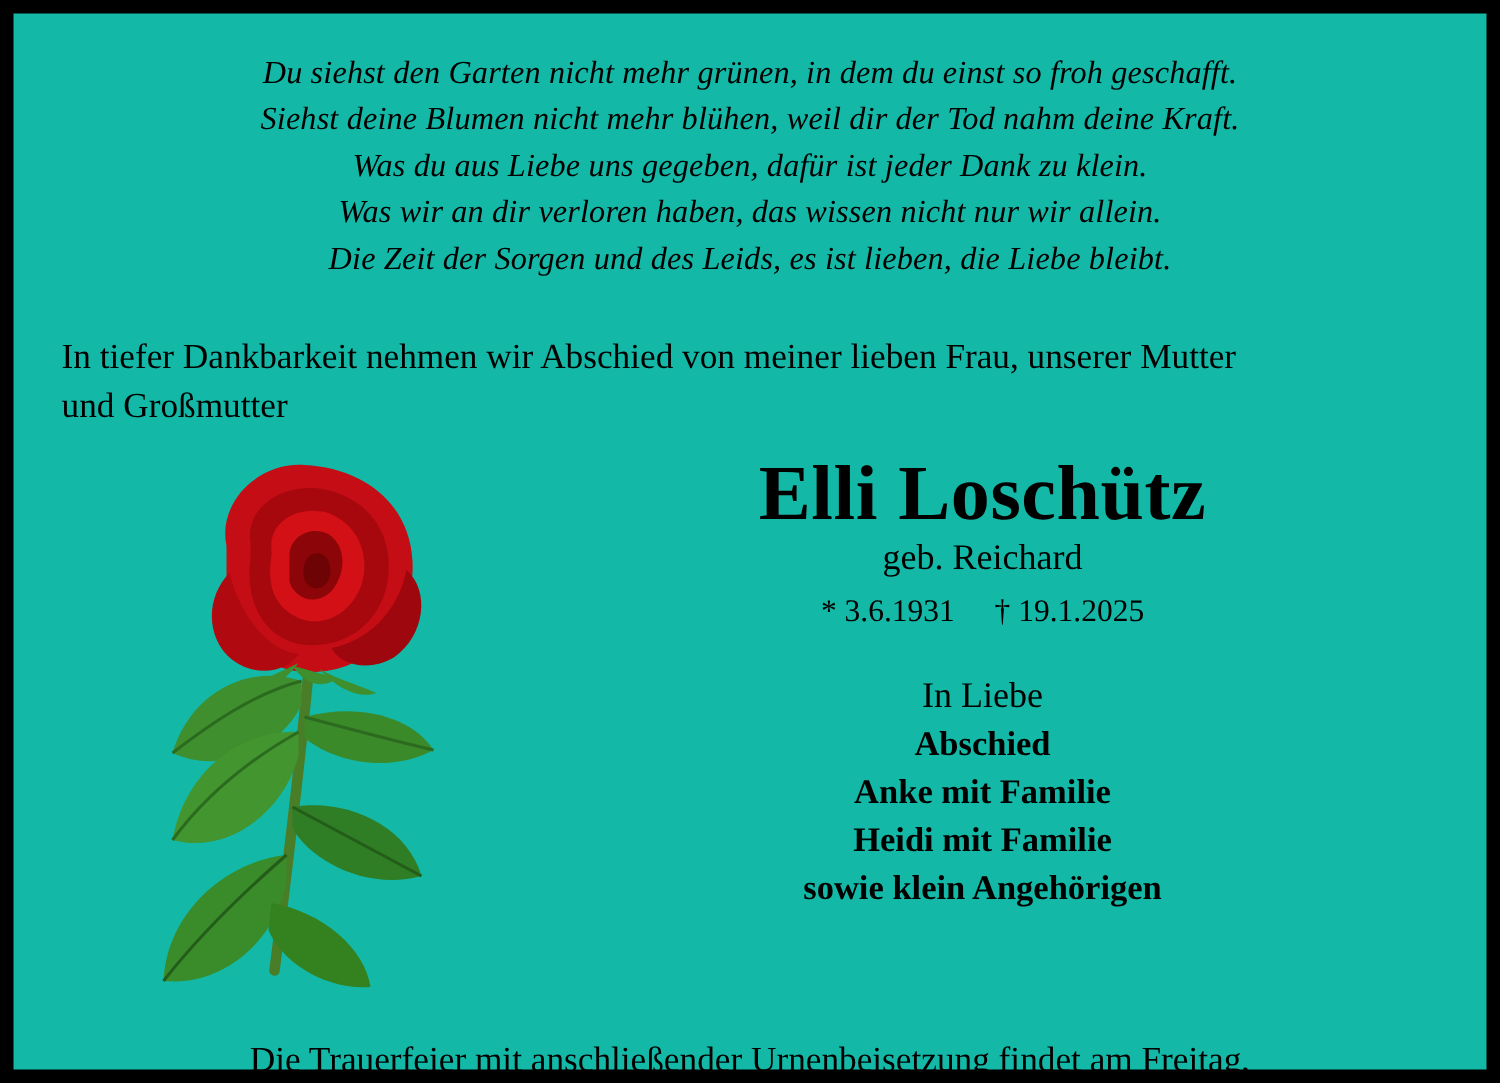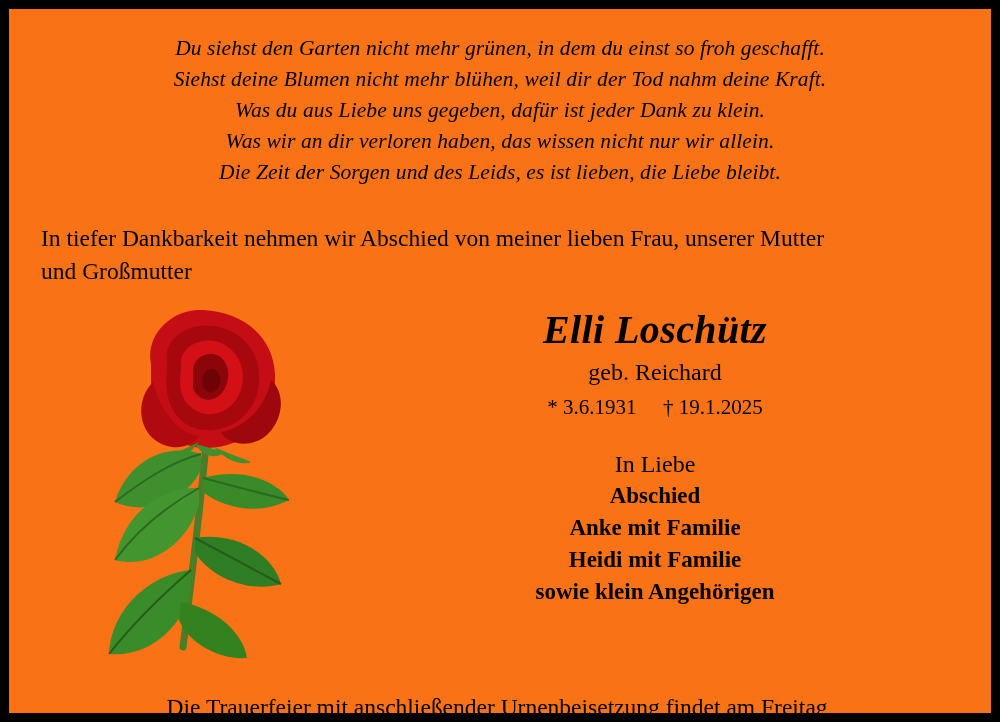--- a/index.html
+++ b/index.html
@@ -13,21 +13,21 @@
     font-family: "Liberation Serif", serif;
     color: #000000;
     overflow: hidden;
   }
   .obituary {
     position: relative;
     width: 1000px;
     height: 722px;
     box-sizing: border-box;
     border: 9px solid #000000;
-    background: #f97316;
+    background: #14b8a6;
   }
   .inner {
     position: relative;
     width: 100%;
     height: 100%;
     box-sizing: border-box;
     padding: 18px 24px 10px 24px;
   }
   .poem {
     text-align: center;
@@ -60,25 +60,24 @@
     height: 360px;
   }
   .center-col {
     position: absolute;
     left: 320px;
     right: 10px;
     top: 10px;
     text-align: center;
   }
   .deceased-name {
-    font-size: 40px;
+    font-size: 52px;
     font-weight: bold;
     line-height: 52px;
     letter-spacing: 0.4px;
-    font-style: italic;
   }
   .maiden-name {
     font-size: 24px;
     line-height: 32px;
   }
   .dates {
     font-size: 21px;
     line-height: 34px;
     margin-top: 2px;
   }

